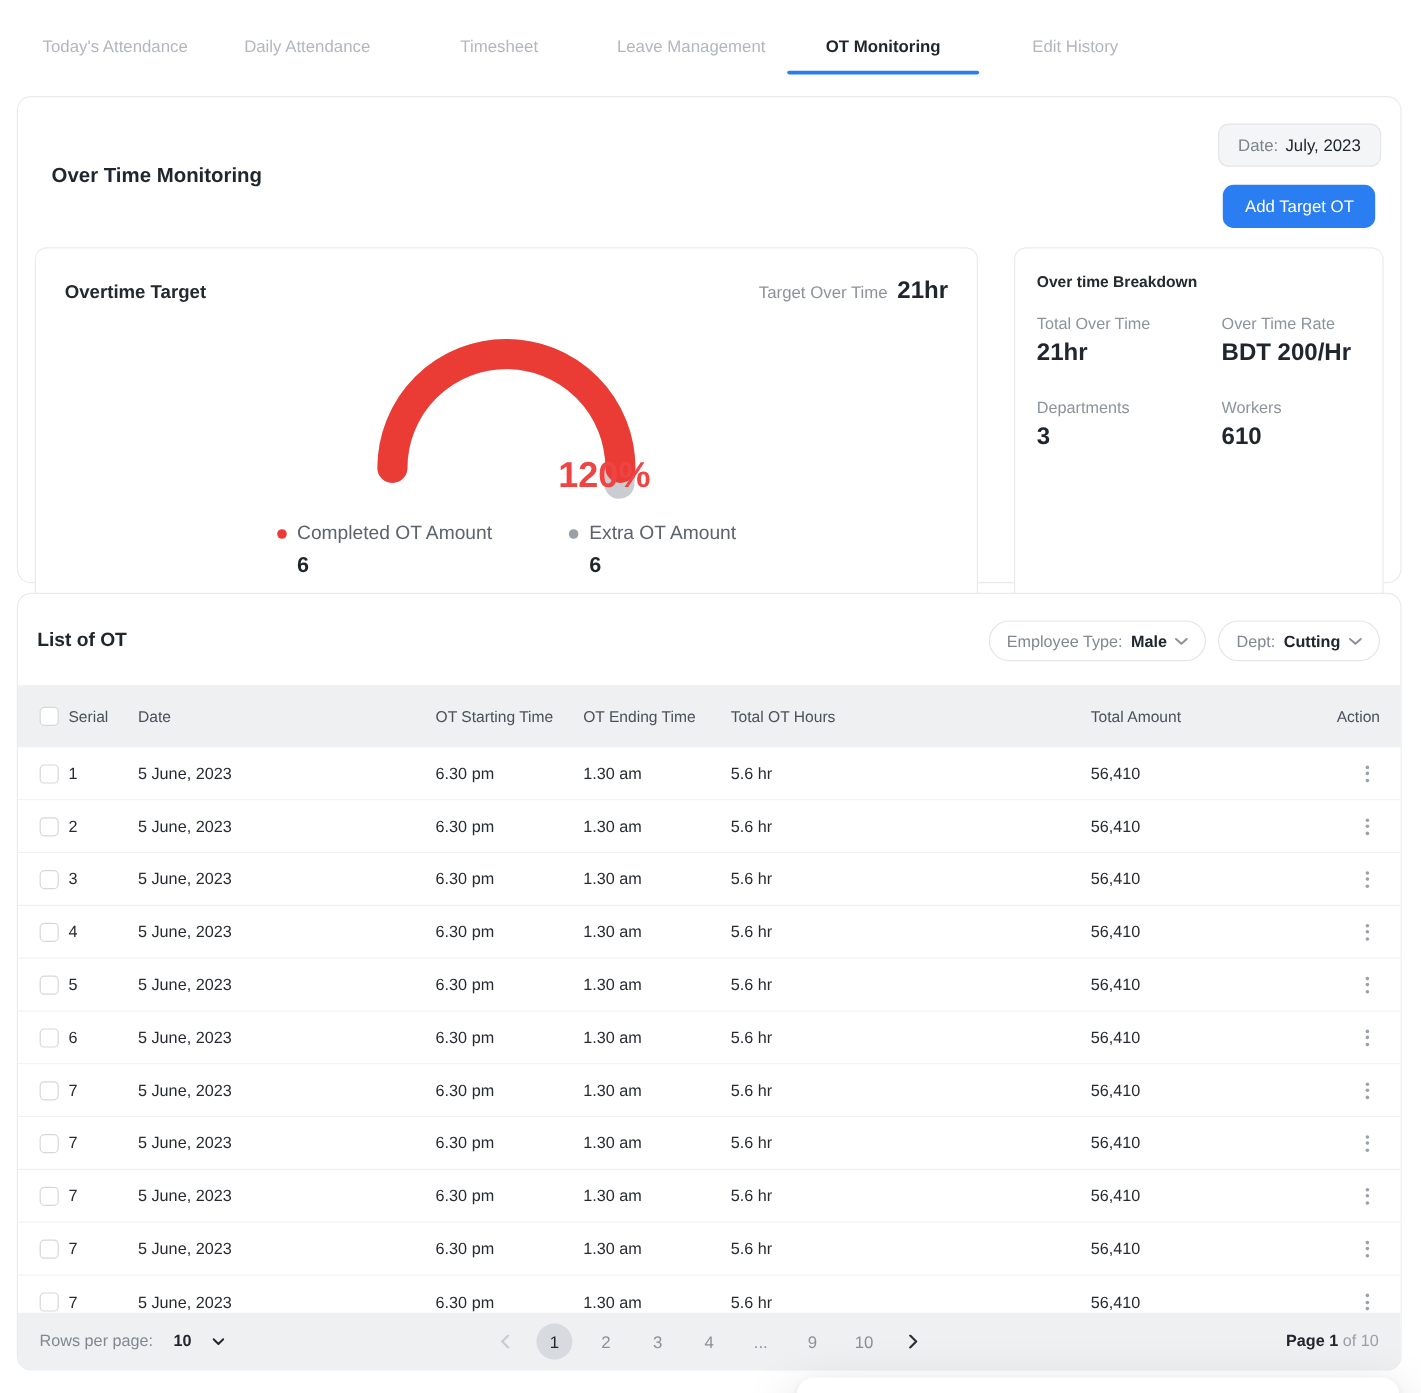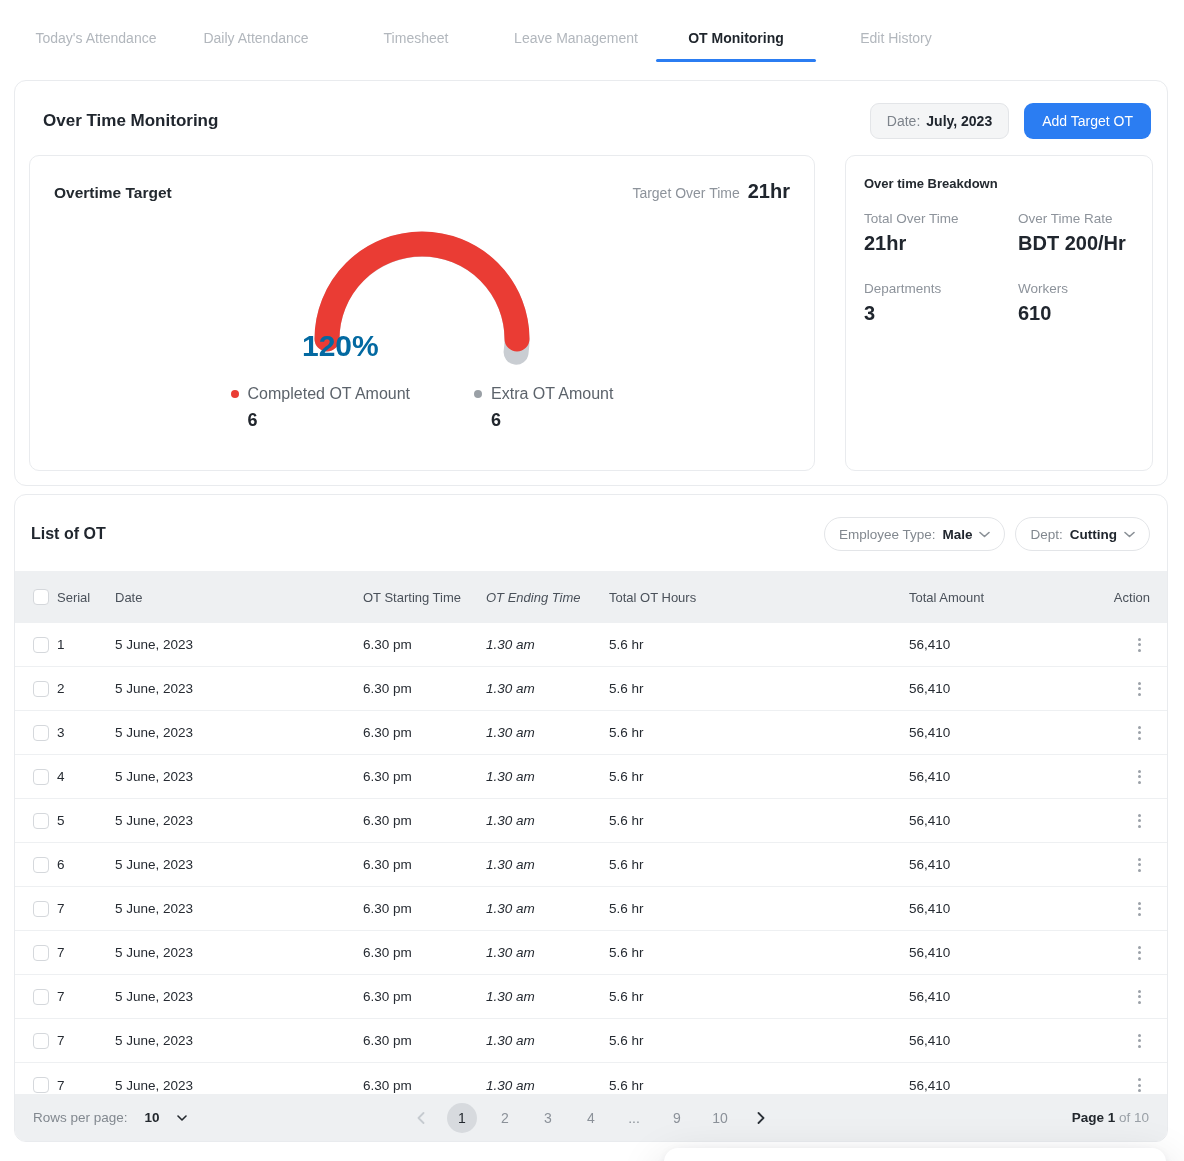--- a/index.html
+++ b/index.html
@@ -12,39 +12,39 @@
   .tab-active { color:#1f252c; font-weight:700; }
   .tab-active::after { content:""; position:absolute; left:0; right:0; bottom:0; height:3px; background:#2b7df2; border-radius:2px; }
 
   
   .card { position:absolute; left:14px; width:1154px; background:#fff; border:1px solid #e9ebee; border-radius:12px; }
   .card-monitor { top:80px; height:406px; }
   .card-list { top:494px; height:648px; }
 
   .monitor-header { display:flex; justify-content:space-between; align-items:center; padding:22px 16px 16px 28px; }
   .monitor-title { font-size:17px; font-weight:700; color:#20262e; }
-  .header-actions { display:flex; gap:15px; align-items:center; }
+  .header-actions { display:flex; gap:15px; align-items:center;flex-direction:column; }
   .date-btn { height:36px; padding:0 16px; display:flex; align-items:center; gap:6px; background:#f4f5f6; border:1px solid #e3e5e8; border-radius:9px; font-size:14px; cursor:pointer; }
   .date-btn .lbl { color:#7d838b; }
-  .date-btn .val { color:#20262e; font-weight:700; }
+  .date-btn .val { color:#20262e; font-weight:400; }
   .primary-btn { height:36px; padding:0 18px; display:flex; align-items:center; background:#2b7df2; color:#fff; border:none; border-radius:9px; font-size:14px; font-family:inherit; cursor:pointer; }
 
   .inner-row { display:flex; justify-content:space-between; padding:0 14px; }
   .inner-card { border:1px solid #e9ebee; border-radius:10px; background:#fff; height:316px; }
   .target-card { width:786px; }
   .breakdown-card { width:308px; padding:20px 18px; }
 
   .target-head { display:flex; justify-content:space-between; align-items:baseline; padding:24px 24px 0; }
   .target-title { font-size:15.5px; font-weight:700; color:#23292f; }
   .target-goal { display:flex; align-items:baseline; gap:8px; }
   .target-goal .lbl { font-size:14px; color:#8d939b; }
   .target-goal .val { font-size:20px; font-weight:700; color:#20262e; }
 
   .gauge-wrap { position:relative; width:240px; height:148px; margin:14px auto 0; }
-  .gauge-percent { position:absolute; left:0; right:0; bottom:2px; text-align:left; font-size:30px; font-weight:700; color:#0369a1; }
+  .gauge-percent { position:absolute; left:0; right:0; bottom:2px; text-align:right; font-size:30px; font-weight:700; color:#ef4444; }
 
   .legend { display:flex; justify-content:center; gap:64px; margin-top:20px; }
   .legend-label { display:flex; align-items:center; gap:9px; font-size:16px; color:#5c636b; }
   .dot { width:8px; height:8px; border-radius:50%; }
   .dot-red { background:#ea3c34; }
   .dot-gray { background:#9aa0a6; }
   .legend-value { margin:7px 0 0 17px; font-size:18px; font-weight:700; color:#21262d; }
 
   .breakdown-title { font-size:13px; font-weight:700; color:#23292f; margin-bottom:20px; }
   .stats-grid { display:grid; grid-template-columns:154px auto; row-gap:26px; }
@@ -60,21 +60,21 @@
   .pill .val { color:#20262e; font-weight:700; }
 
   .trow, .thead { display:flex; align-items:center; }
   .thead { height:52px; background:#eef0f2; font-size:13px; color:#4a515a; }
   .trow { height:44px; font-size:13.5px; color:#262b32; border-bottom:1px solid #eef0f2; background:#fff; }
   .trow:last-child { border-bottom:none; }
   .cell-check { padding-left:18px; width:42px; display:flex; align-items:center; }
   .cell-serial { width:58px; }
   .cell-date { width:248px; }
   .cell-start { width:123px; }
-  .cell-end { width:123px;font-style:italic; }
+  .cell-end { width:123px; }
   .cell-hours { width:300px; }
   .cell-amount { width:150px; }
   .cell-action { flex:1; display:flex; justify-content:flex-end; padding-right:24px; }
   .thead .cell-action { padding-right:17px; }
 
   .checkbox { width:16px; height:16px; border:1px solid #d5d8dc; border-radius:4px; background:#fff; display:inline-block; cursor:pointer; }
   .kebab { display:flex; flex-direction:column; gap:2.5px; cursor:pointer; padding:4px 2px; }
   .kebab i { width:3px; height:3px; border-radius:50%; background:#9ba1a8; }
 
   

